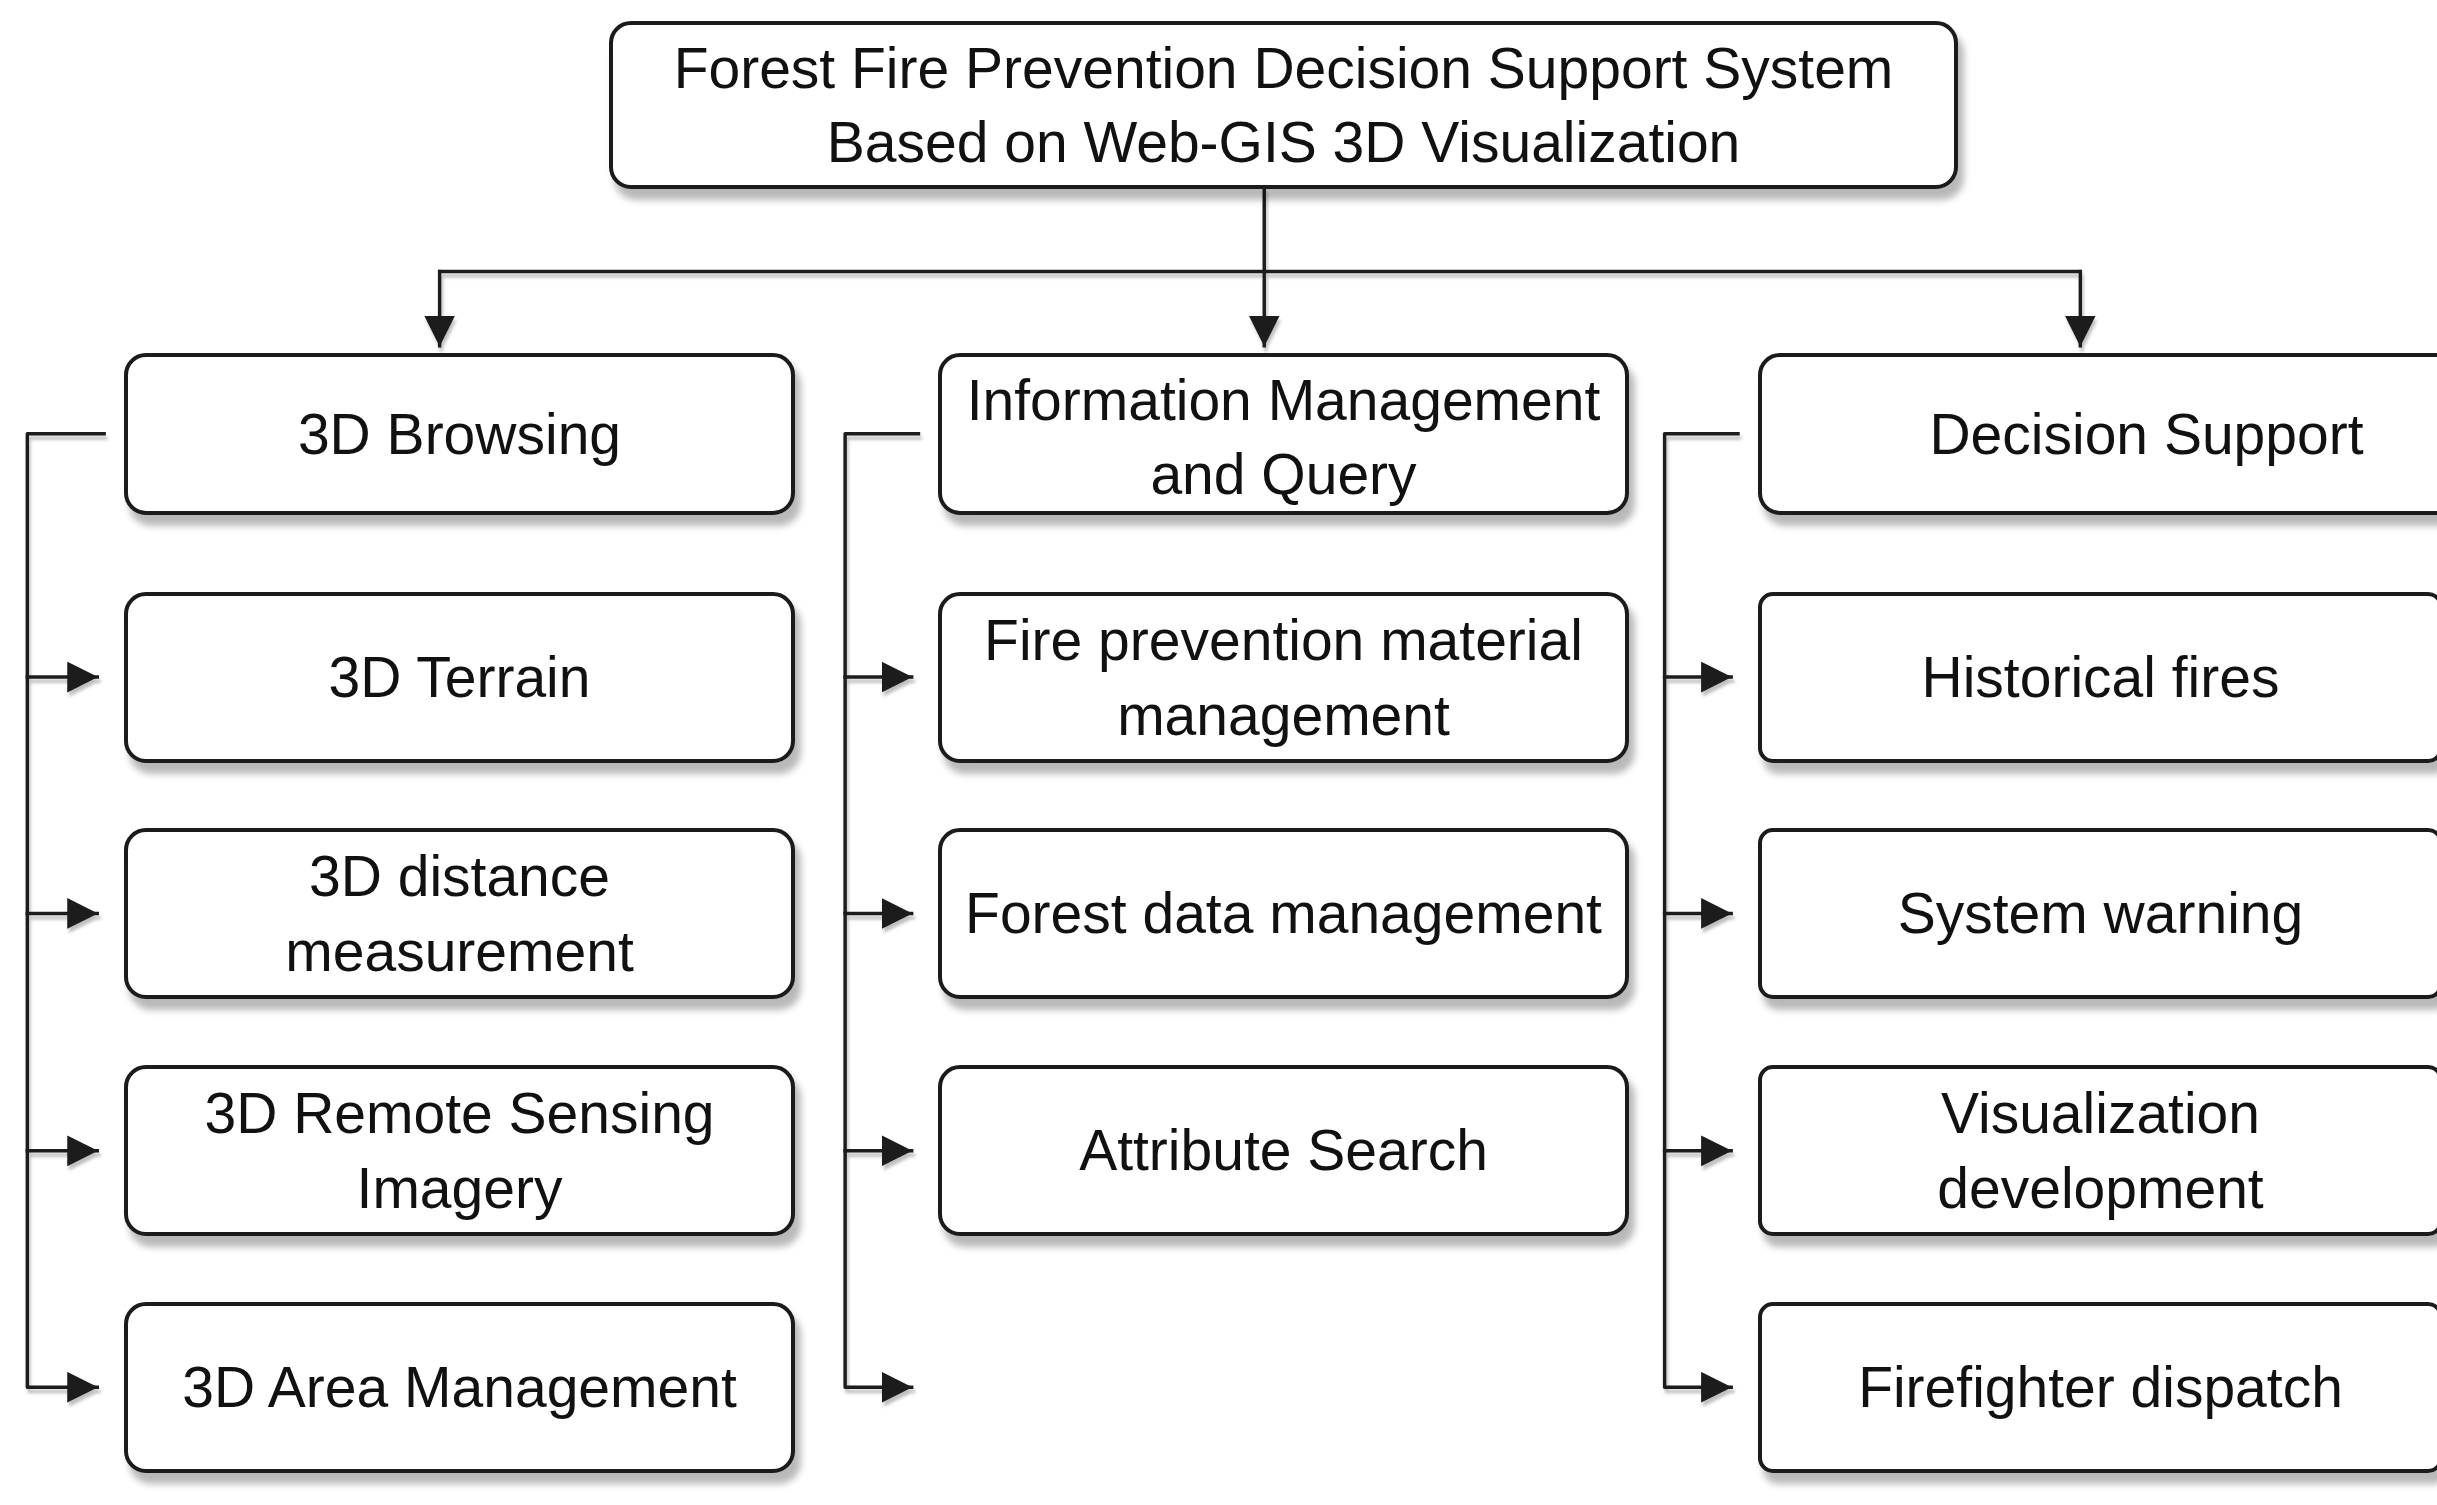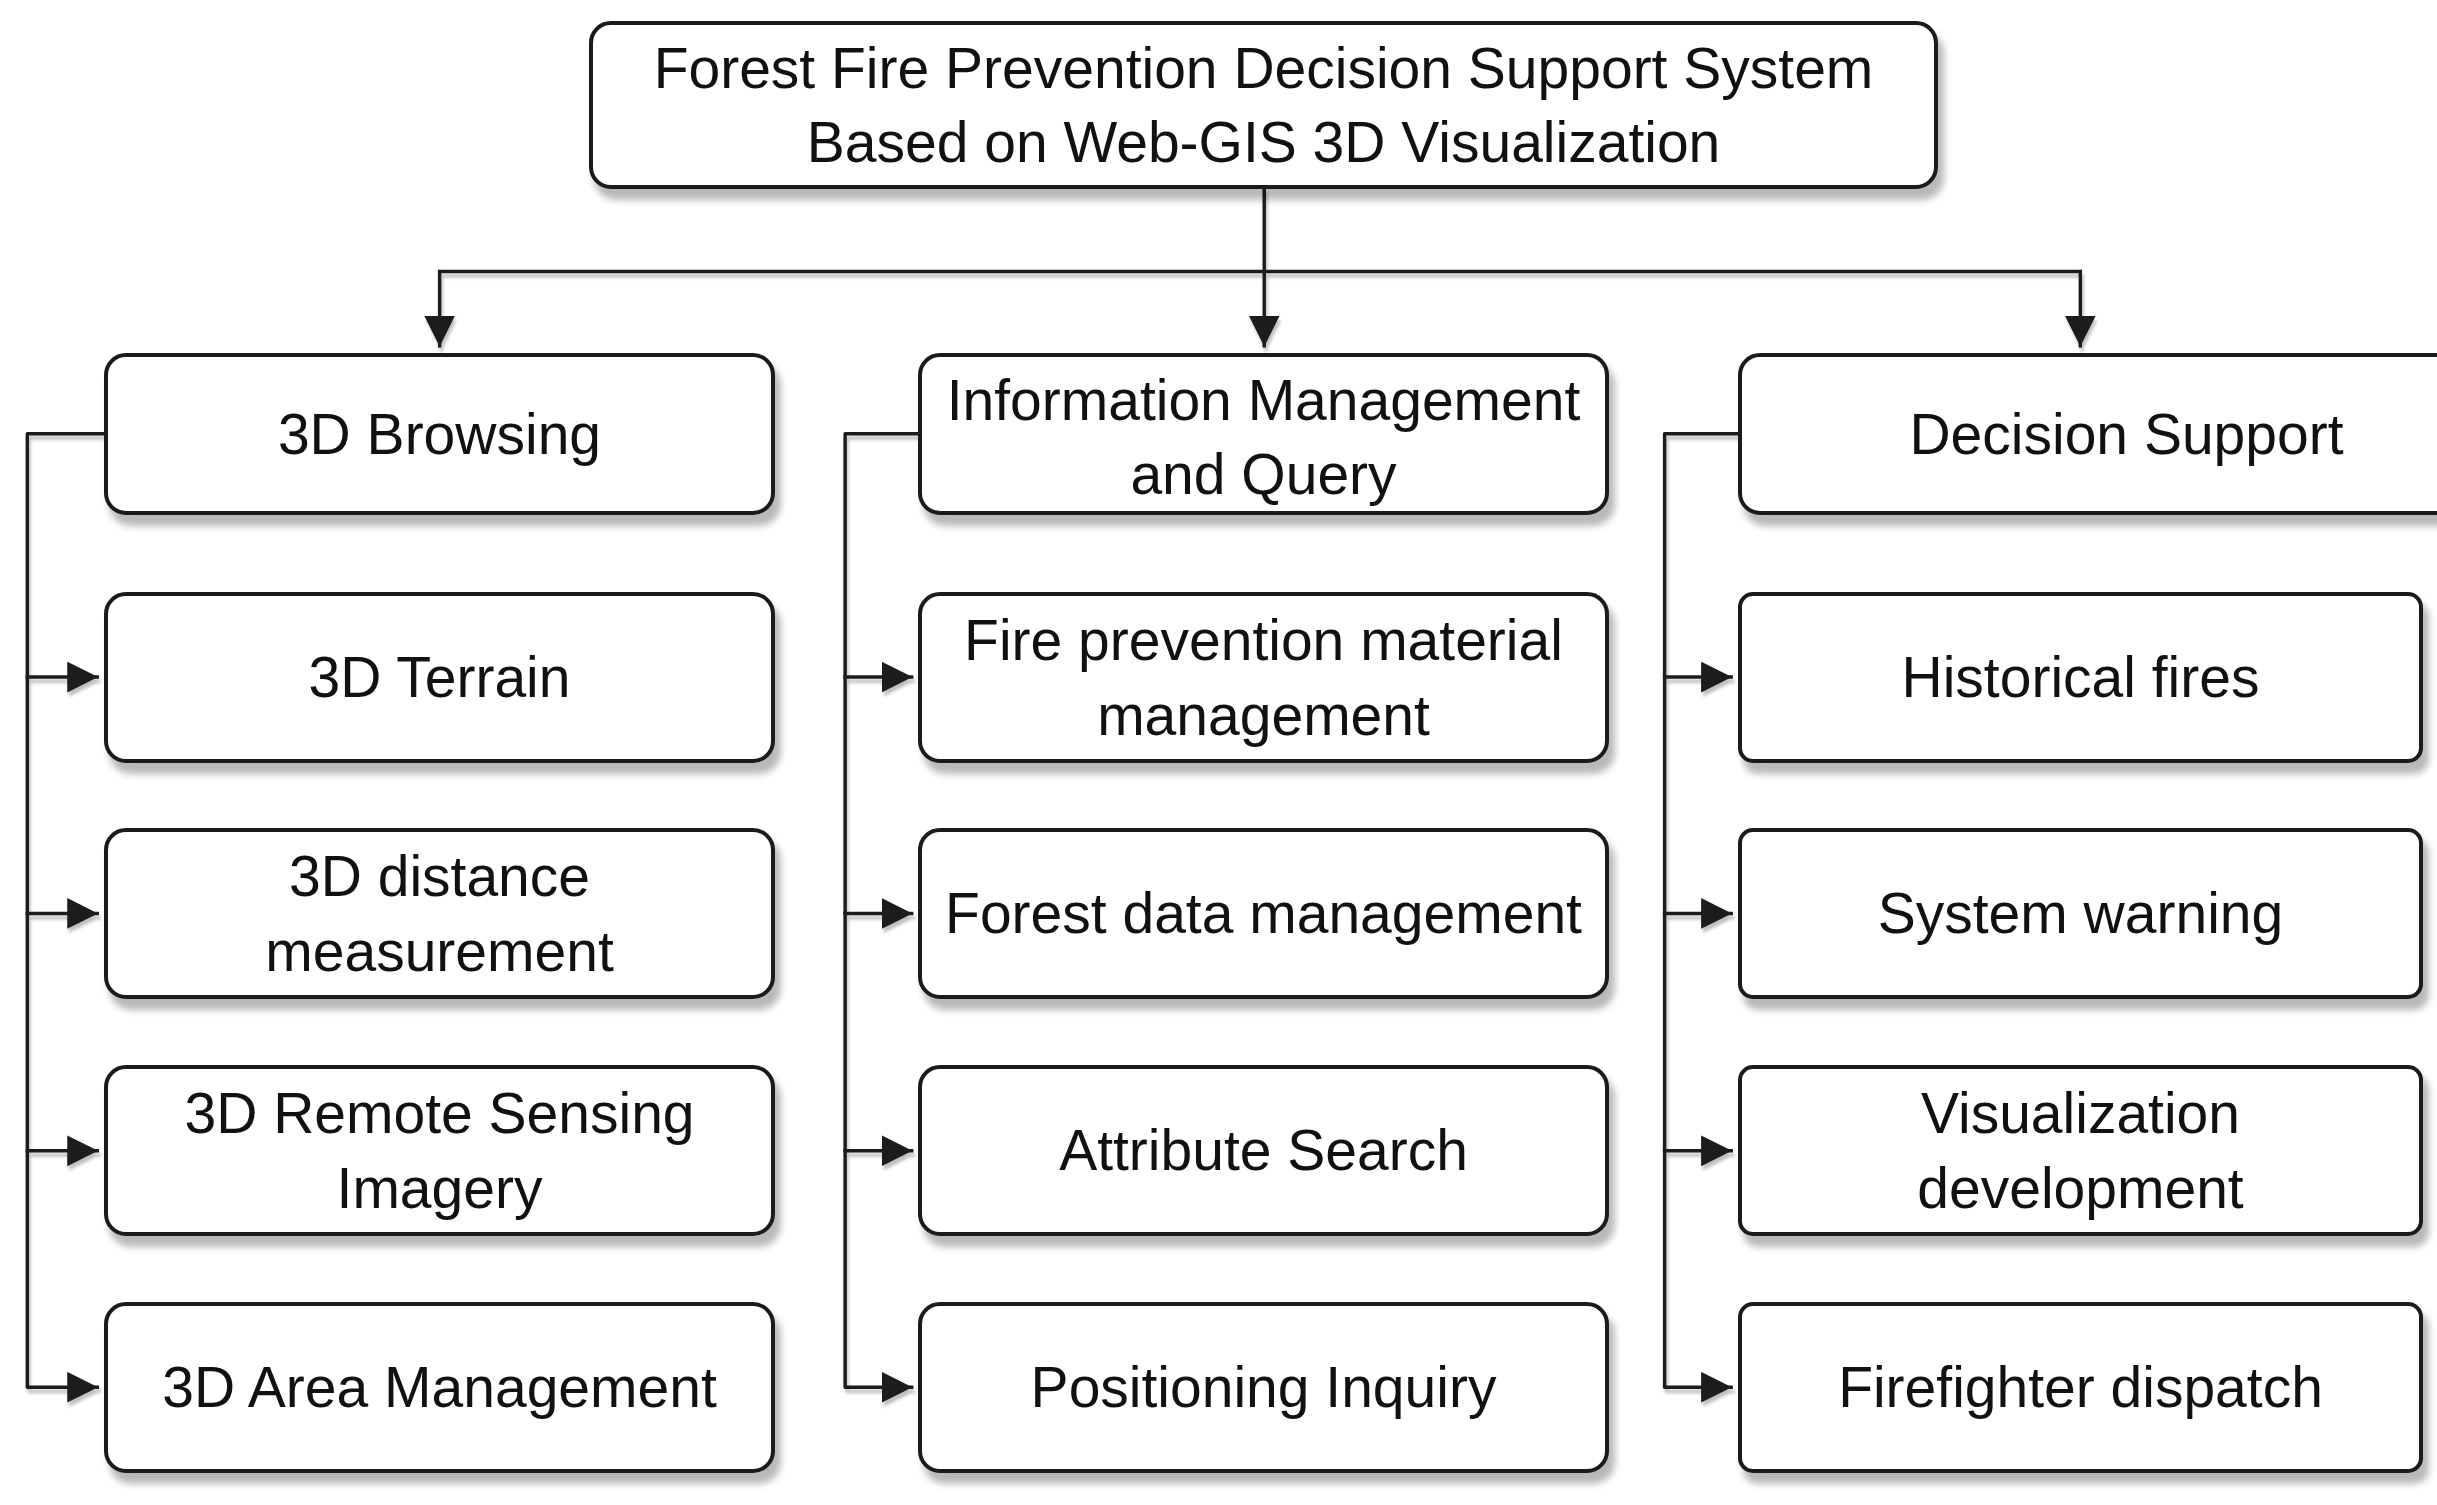--- a/index.html
+++ b/index.html
@@ -6,21 +6,21 @@
   .canvas{
     position:relative;width:2438px;height:1506px;background:#ffffff;
     font-family:"Liberation Sans",sans-serif;color:#111111;overflow:hidden;
   }
   .edges{position:absolute;left:0;top:0;width:2438px;height:1506px;z-index:0;}
   .node{
     position:absolute;z-index:1;box-sizing:border-box;
     background:#ffffff;border:4.3px solid #1b1b1b;border-radius:22px;
     box-shadow:5.1px 10.2px 7.7px rgba(0,0,0,0.28);
     display:flex;align-items:center;justify-content:center;
-    text-align:center;font-size:57px;line-height:1.3;padding:0 15.4px;
+    text-align:center;font-size:57px;line-height:1.3;padding:0 15.4px;margin-left:20px;
   }
   .node .lbl{display:block;width:100%;}
   
   .n-root{left:589px;top:21.3px;width:1349px;height:168px;}
   
   .n-c1h{left:104px;top:353px;width:671px;height:162px;}
   .n-c2h{left:918px;top:353px;width:691px;height:162px;padding:0 6.8px;align-items:flex-end;}
   .n-c3h{left:1738px;top:353px;width:777px;height:162px;}
   
   .r1{top:592px;height:171px;}
@@ -95,23 +95,20 @@
   </div>
   <div class="node c2 r1">
     <span class="lbl">Fire prevention material management</span>
   </div>
   <div class="node c2 r3">
     <span class="lbl">Attribute Search</span>
   </div>
   <div class="node c2 r2">
     <span class="lbl">Forest data management</span>
   </div>
-  <div class="node c2 r4">
-    <span class="lbl">Positioning Inquiry</span>
-  </div>
 
   <div class="node n-c3h">
     <span class="lbl">Decision Support</span>
   </div>
   <div class="node c3 r1">
     <span class="lbl">Historical fires</span>
   </div>
   <div class="node c3 r2">
     <span class="lbl">System warning</span>
   </div>

